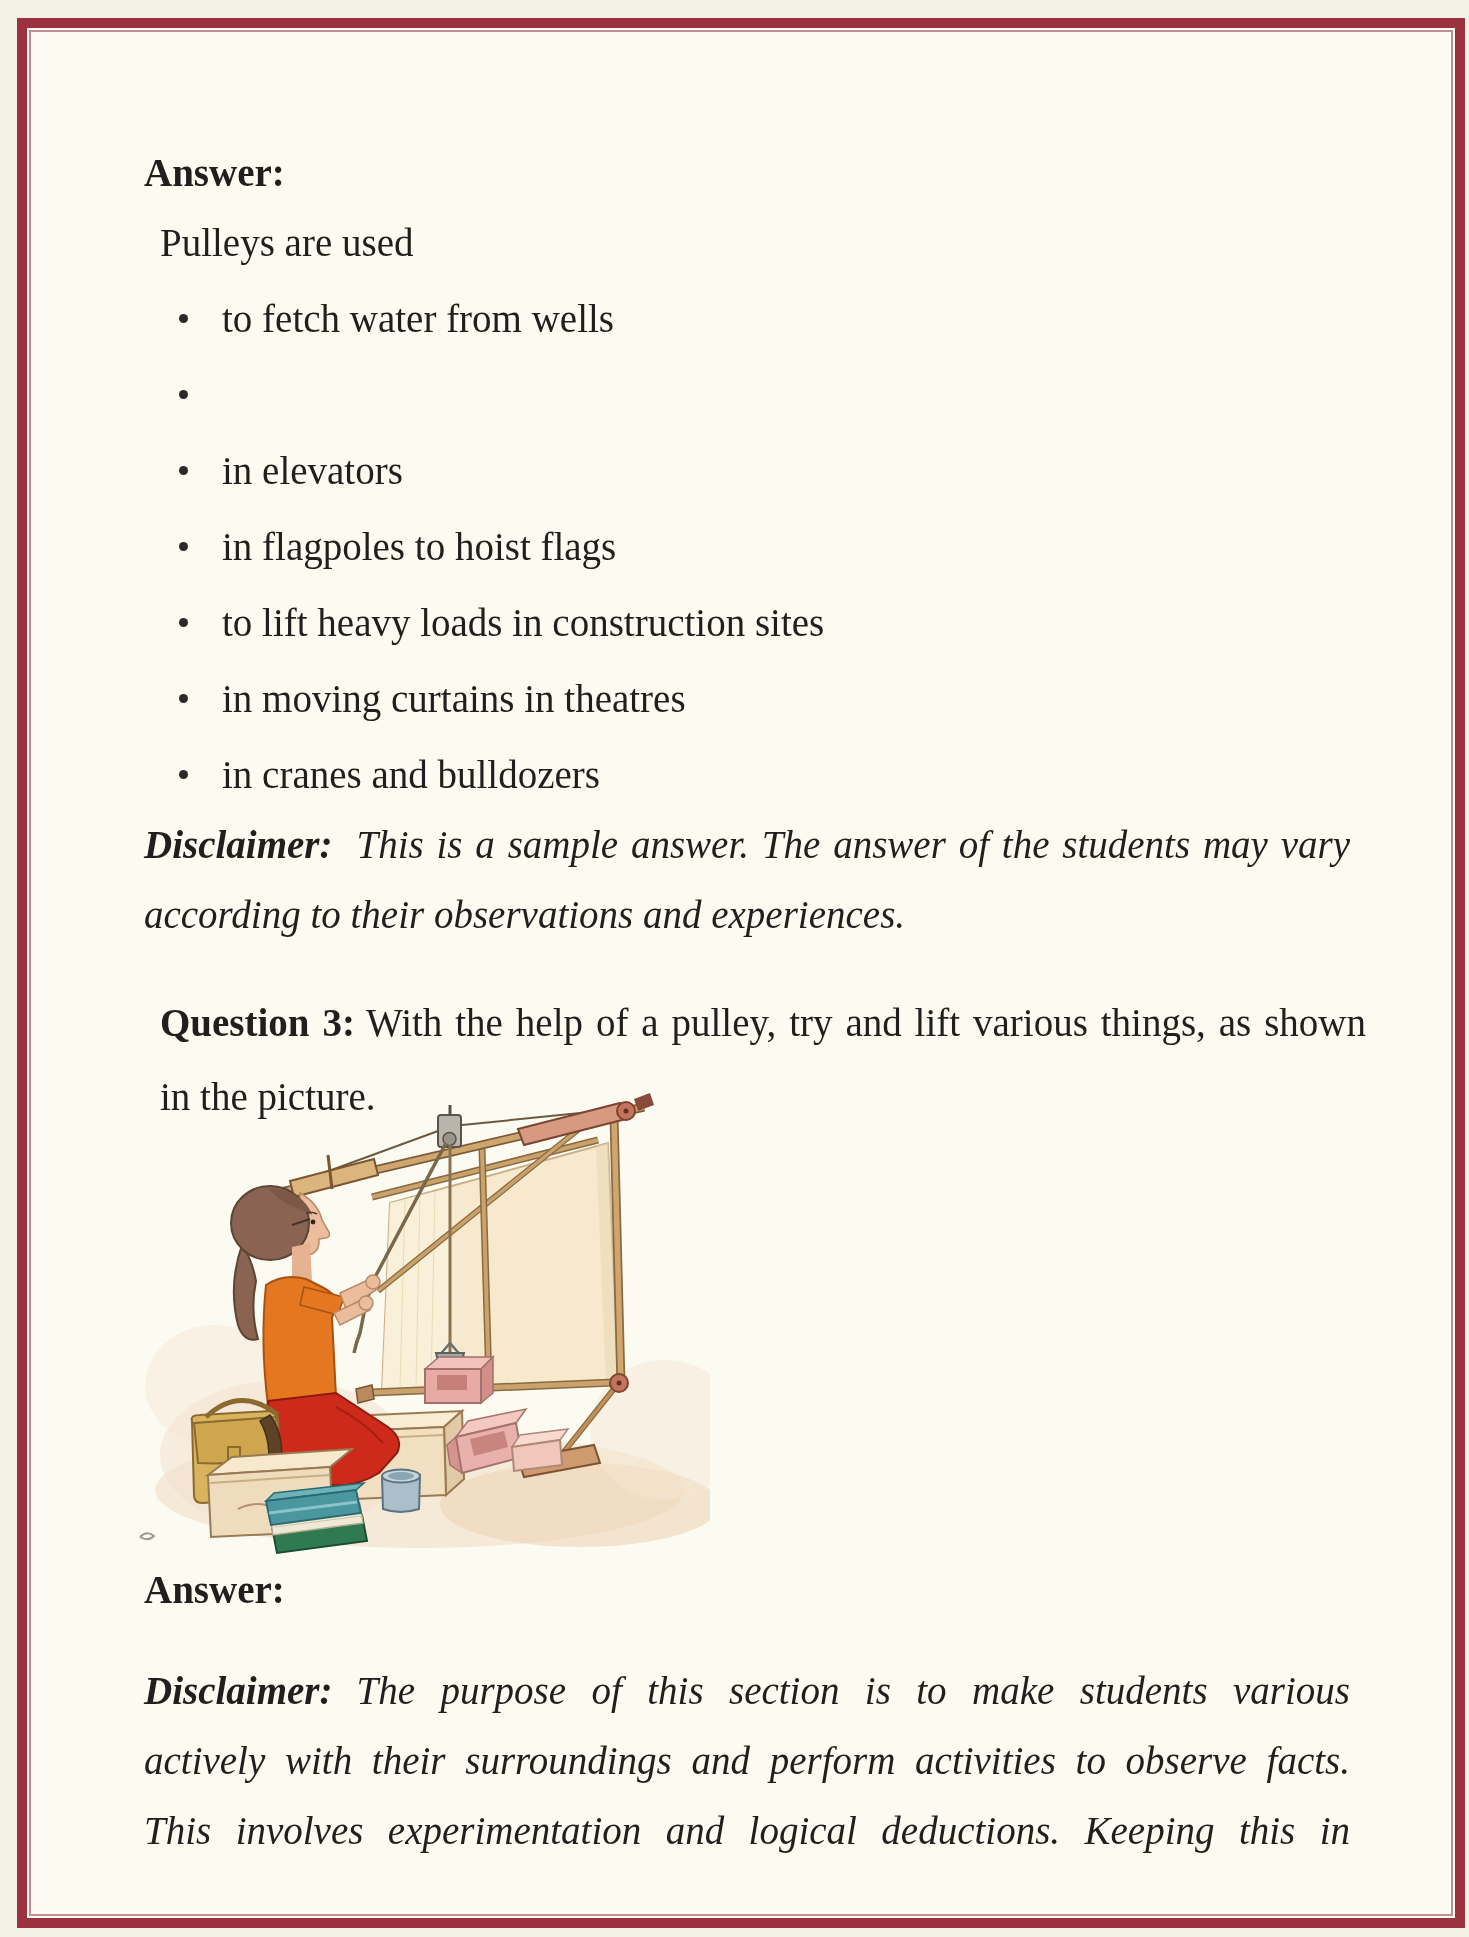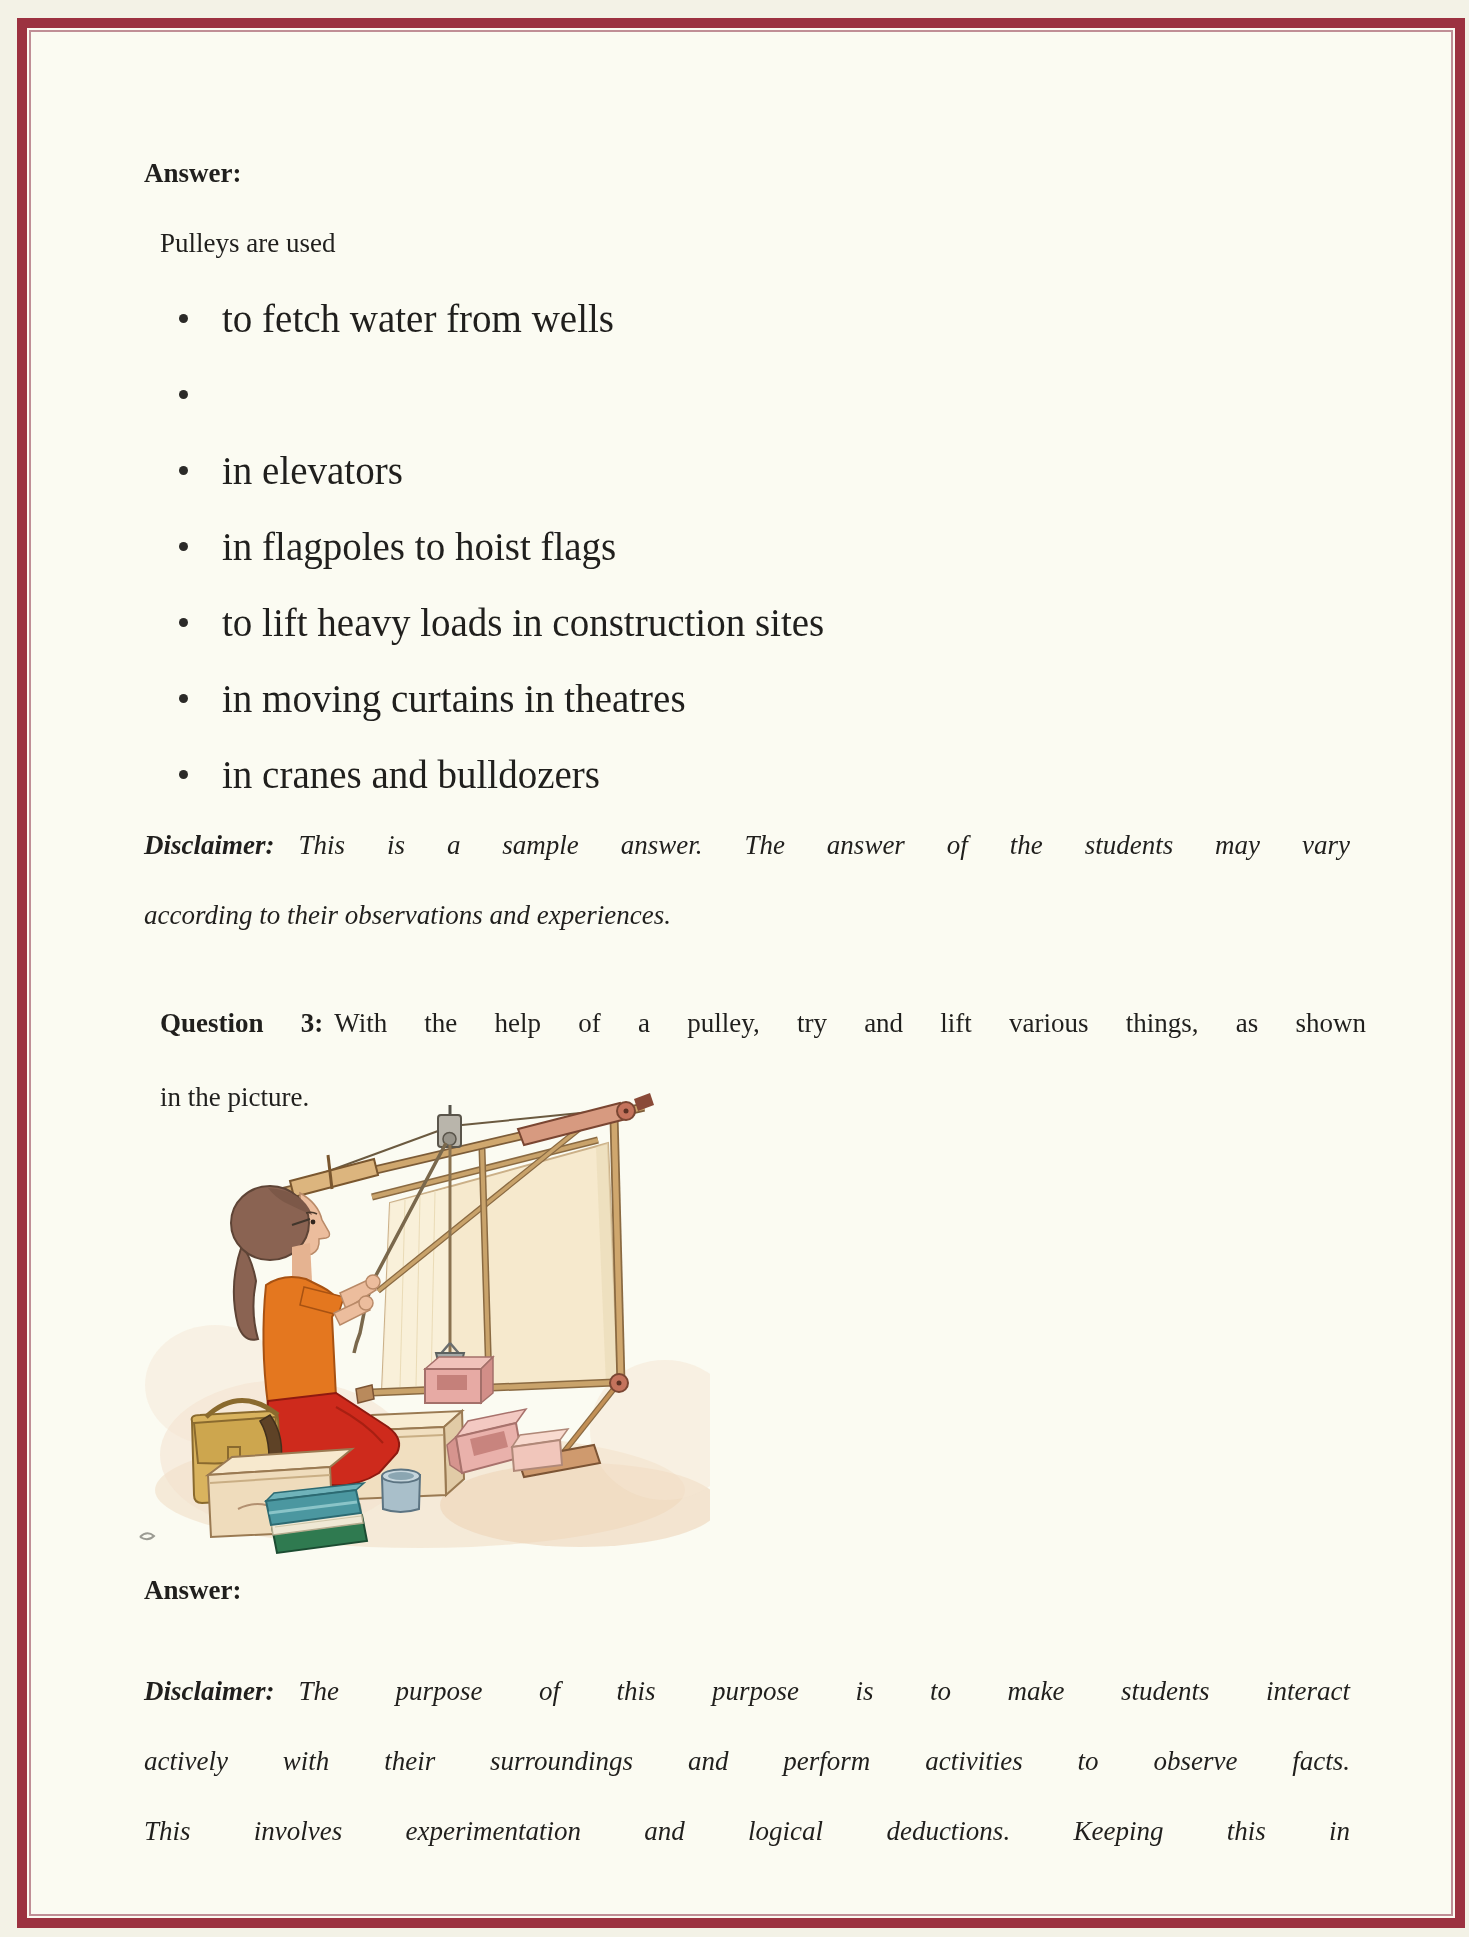--- a/index.html
+++ b/index.html
@@ -6,21 +6,21 @@
     --border-outer:#9c3240; --border-inner:#c08e96;
     --page-bg:#f3f2e6; --content-bg:#fbfbf2; --text:#201f1d;
   }
   html,body{margin:0;padding:0;}
   body{width:1469px;height:1937px;position:relative;background:var(--page-bg);
        font-family:"Liberation Serif","DejaVu Serif",serif;color:var(--text);}
   .page{position:absolute;inset:0;overflow:hidden;}
   .frame{position:absolute;top:18px;left:17px;right:4px;bottom:9px;
          border:10px solid var(--border-outer);background:var(--content-bg);}
   .frame-inner{position:absolute;inset:2px;border:2px solid var(--border-inner);}
-  .blk{position:absolute;left:144px;width:1206px;font-size:27px;line-height:46px;}
+  .blk{position:absolute;left:144px;width:1206px;font-size:39px;line-height:46px;}
   .heading{font-weight:bold;}
   .para{font-style:normal;margin-left:16px;}
   .disc{font-style:italic;}
   .disc-label{font-weight:bold;font-style:italic;margin-right:24px;}
   .q-label{font-weight:bold;margin-right:11px;}
   .line{display:block;line-height:70px;}
   .lh74 .line{line-height:74px;}
   .jline{display:block;line-height:70px;text-align:justify;text-align-last:justify;}
   .lh74 .jline{line-height:74px;}
   ul.blist{list-style:none;margin:0;padding:0;position:absolute;left:129px;top:296px;width:1100px;}
@@ -218,17 +218,17 @@
         <polygon points="392,362 440,355 442,380 394,386" fill="#f1c6bb" stroke="#b08878" stroke-width="2"></polygon>
       </g>
 
       <path d="M20,452 q7,-7 14,-1 q-6,6 -14,1" stroke="#9b9b93" stroke-width="2" fill="none"></path>
     </svg>
   </div>
 
   <div class="blk heading" style="top:1567px;">Answer:</div>
 
   <div class="blk disc" style="top:1656px;">
-    <span class="jline"><span class="disc-label">Disclaimer:</span><span>The purpose of this purpose is to make students interact</span></span>
+    <span class="jline"><span class="disc-label">Disclaimer:</span><span>The purpose of this section is to make students various</span></span>
     <span class="jline">actively with their surroundings and perform activities to observe facts.</span>
     <span class="jline">This involves experimentation and logical deductions. Keeping this in</span>
   </div>
 </div>
 
 </body></html>

